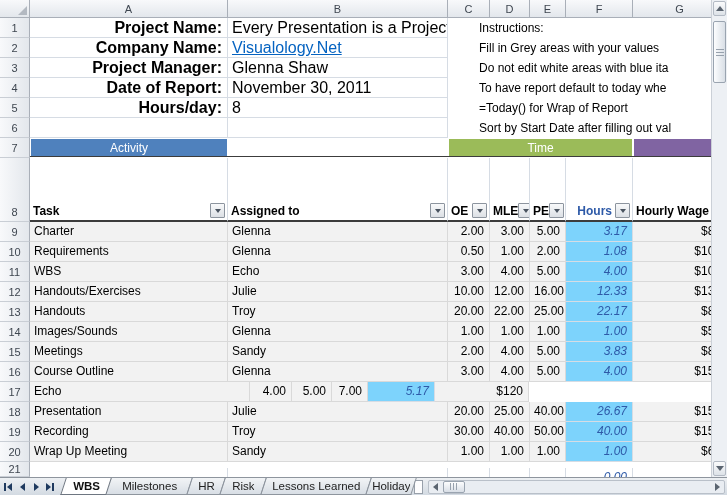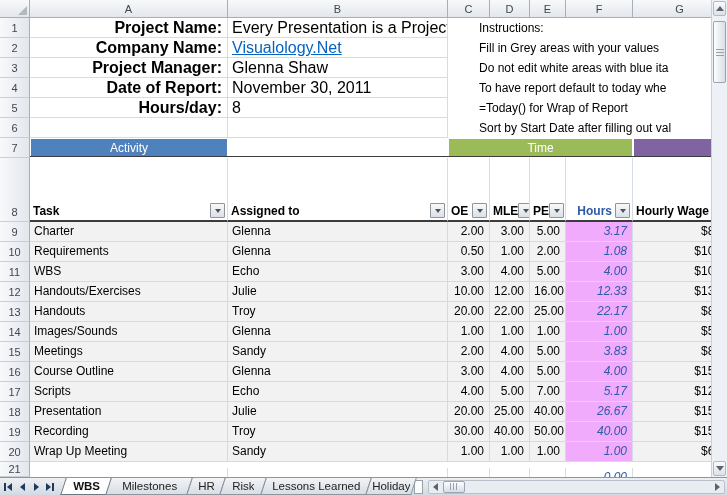--- a/index.html
+++ b/index.html
@@ -51,21 +51,21 @@
   .dd i{width:0;height:0;border-left:3px solid transparent;border-right:3px solid transparent;
         border-top:4px solid #4A5460;}
 
   .tablebody{position:absolute;left:0;top:204px;width:697px;height:255px;}
   .trow{position:absolute;left:0;height:20px;display:flex;width:697px;}
   .cell{box-sizing:border-box;height:100%;border-right:1px solid #D9D9D9;border-bottom:1px solid #D9D9D9;
         background:#F2F2F2;font-size:12px;line-height:18px;padding:0 4px;overflow:hidden;white-space:nowrap;color:#000;}
   .c-a{width:198px;} .c-b{width:220px;} .c-c{width:42px;} .c-d{width:40px;}
   .c-e{width:36px;} .c-f{width:67px;} .c-g{width:94px;}
   .num{text-align:right;padding-right:5px;}
-  .calc{background:#f0abfc;color:#2E5AA8;font-style:italic;border-color:#D6DCE4;}
+  .calc{background:#7dd3fc;color:#2E5AA8;font-style:italic;border-color:#D6DCE4;}
   .blank .cell{background:#fff;border-color:#D6DCE4;color:#2E5AA8;}
 
   
   .vscroll{position:absolute;left:711px;top:0;width:16px;height:477px;background:#EDF0F4;
            border-left:1px solid #CBD0D7;box-sizing:border-box;display:flex;flex-direction:column;z-index:5;}
   .vbtn{flex:0 0 15px;margin:1px;box-sizing:border-box;border:1px solid #B3BAC4;border-radius:2px;
         background:linear-gradient(#FAFBFC,#DDE2E8);display:flex;align-items:center;justify-content:center;}
   .tri-up{width:0;height:0;border-left:4px solid transparent;border-right:4px solid transparent;
           border-bottom:5px solid #5A6470;}
   .tri-down{width:0;height:0;border-left:4px solid transparent;border-right:4px solid transparent;
@@ -310,21 +310,20 @@
         <div class="trow" style="top: 140px;">
     <div class="cell c-a">Course Outline</div>
     <div class="cell c-b">Glenna</div>
     <div class="cell c-c num">3.00</div>
     <div class="cell c-d num">4.00</div>
     <div class="cell c-e num">5.00</div>
     <div class="cell c-f num calc">4.00</div>
     <div class="cell c-g num">$150</div>
   </div>
         <div class="trow" style="top: 160px;">
-    <div class="cell c-a">Scripts</div>
     <div class="cell c-b">Echo</div>
     <div class="cell c-c num">4.00</div>
     <div class="cell c-d num">5.00</div>
     <div class="cell c-e num">7.00</div>
     <div class="cell c-f num calc">5.17</div>
     <div class="cell c-g num">$120</div>
   </div>
         <div class="trow" style="top: 180px; align-items: flex-end;">
     <div class="cell c-a">Presentation</div>
     <div class="cell c-b">Julie</div>

